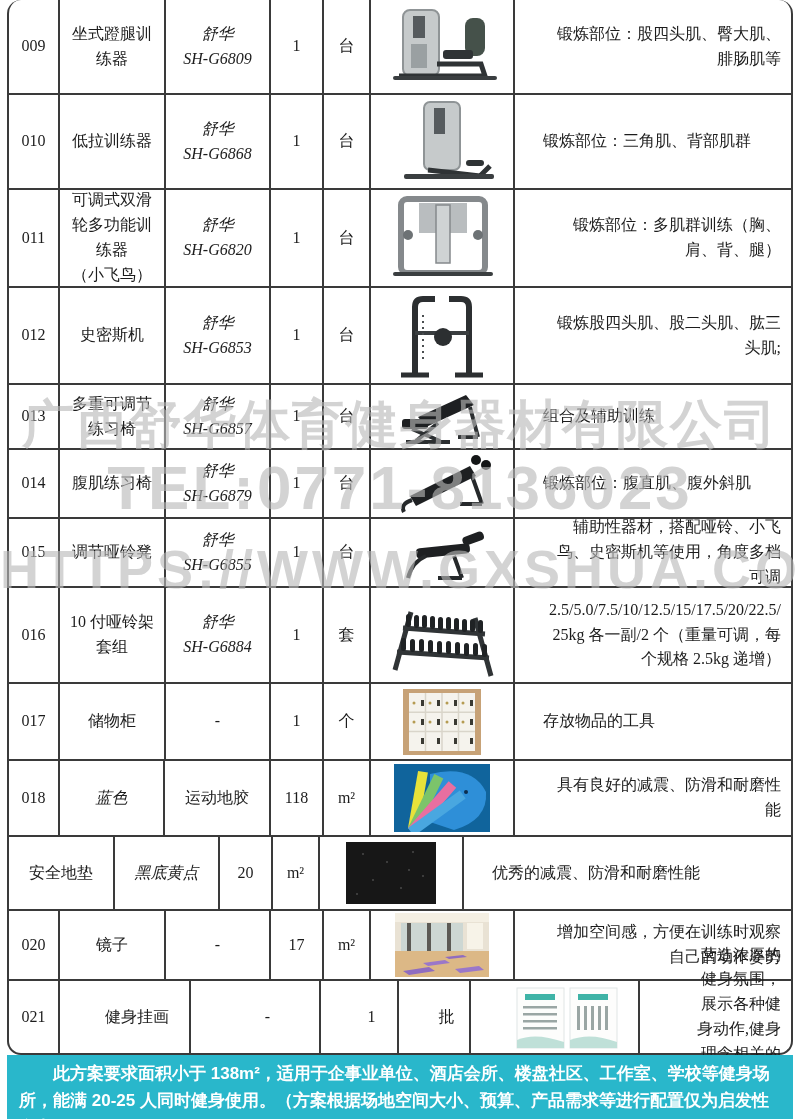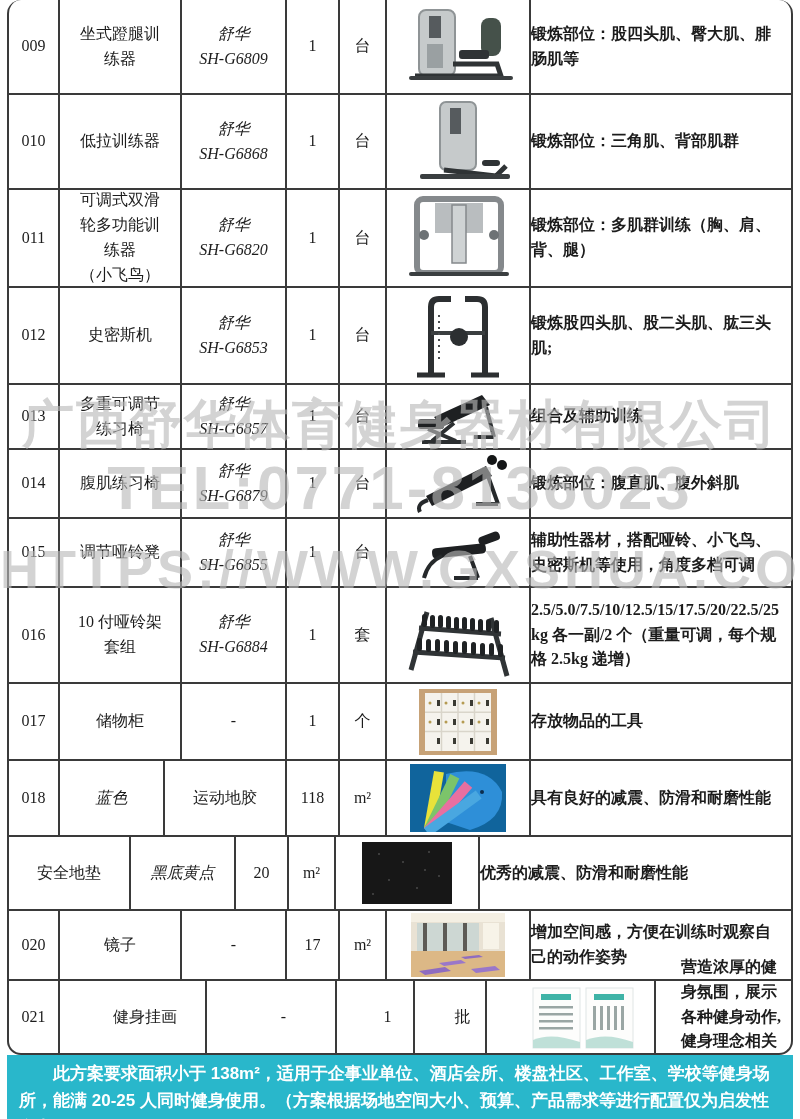--- a/index.html
+++ b/index.html
@@ -25,31 +25,30 @@
   .row:last-child { border-bottom: none; gap: 25px; }
   .cell {
     border-right: 2px solid #3a3a3a;
     display: flex; align-items: center; justify-content: center;
     text-align: center;
     font-size: 16px; line-height: 1.55;
     padding: 2px 4px;
   }
   .cell:last-child { border-right: none; }
   .c-no    { width: 51px;  flex: none; }
-  .c-name  { width: 122px; flex: none; white-space: pre-line; }
+  .c-name  { width: 106px; flex: none; white-space: pre-line; }
   .c-model { width: 105px; flex: none; white-space: pre-line; font-style: italic; }
   .c-qty   { width: 53px;  flex: none; }
   .c-unit  { width: 47px;  flex: none; }
   .c-img   { width: 144px; flex: none; padding: 3px; }
   .c-desc  {
     flex: 1;
-    justify-content: flex-start; text-align: left;
-    padding: 4px 10px 4px 0;
+    justify-content: flex-start; text-align: right;
+    padding: 4px 10px 4px 28px;
     word-break: break-all;
-    font-weight: bold;
   }
   
   .r1{height:95px}.r2{height:95px}.r3{height:98px}.r4{height:97px}
   .r5{height:65px}.r6{height:69px}.r7{height:69px}.r8{height:96px}
   .r9{height:77px}.r10{height:76px}.r11{height:74px}.r12{height:70px}.r13{height:72px}
   
   .footer {
     position: absolute; left: 7px; top: 1055px; width: 786px;
     background: #29b7cb;
     color: #ffffff;

